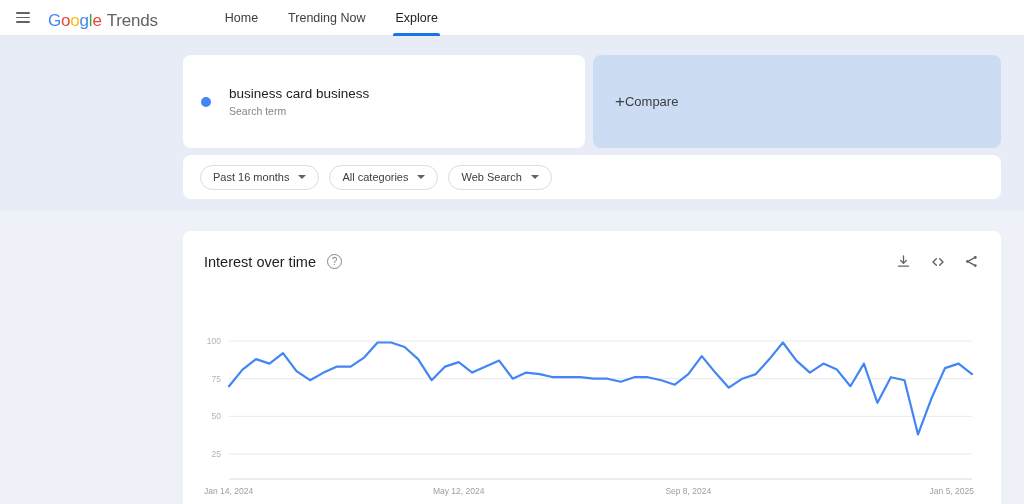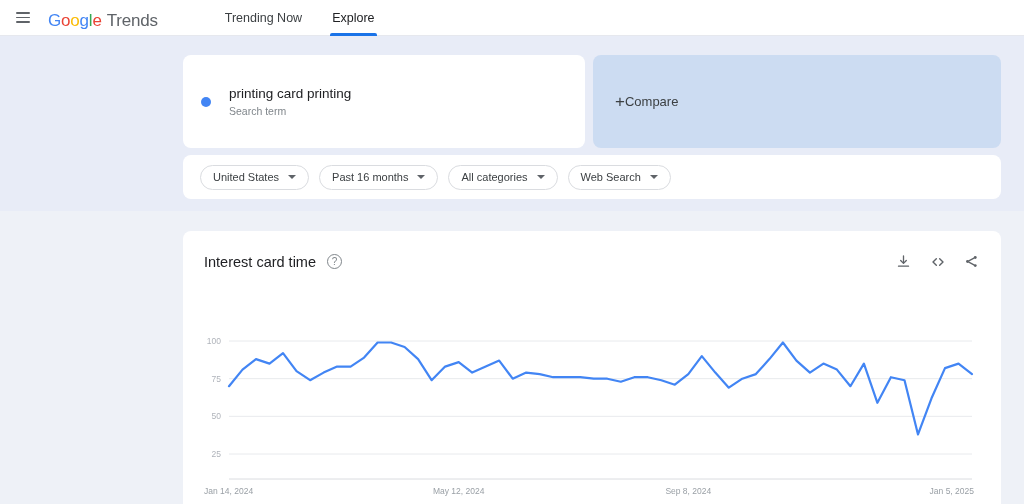--- a/index.html
+++ b/index.html
@@ -140,65 +140,62 @@
     <div class="hamburger">
       <span></span>
         <span></span>
         <span></span>
     </div>
     <div class="brand">
       <span class="g-logo"><span class="b">G</span><span class="r">o</span><span class="y">o</span><span class="b">g</span><span class="gr">l</span><span class="r">e</span></span>
       <span class="trends">Trends</span>
     </div>
     <div class="navlinks">
+      <div class="navlink">Home</div>
       <div class="navlink">Trending Now</div>
       <div class="navlink active">Explore</div>
     </div>
   </div>
 
   <div class="band-top"></div>
   <div class="band-bottom"></div>
 
   <div class="terms-row">
     <div class="card-term">
       <div class="term-dot"></div>
       <div class="term-texts">
-        <div class="term-name">printing card printing</div>
+        <div class="term-name">business card business</div>
         <div class="term-sub">Search term</div>
       </div>
     </div>
     <div class="card-compare">
       <div class="plus-icon">+</div>
       <div class="compare-label">Compare</div>
     </div>
   </div>
 
   <div class="filterbar">
     <div class="chip">
-      <span class="chip-label">United States</span>
-      <span class="caret"></span>
-    </div>
-    <div class="chip">
       <span class="chip-label">Past 16 months</span>
       <span class="caret"></span>
     </div>
     <div class="chip">
       <span class="chip-label">All categories</span>
       <span class="caret"></span>
     </div>
     <div class="chip">
       <span class="chip-label">Web Search</span>
       <span class="caret"></span>
     </div>
   </div>
 
   <div class="chart-card">
     <div class="chart-head">
       <div class="chart-title-wrap">
-        <div class="chart-title">Interest card time</div>
+        <div class="chart-title">Interest over time</div>
         <div class="help-icon">?</div>
       </div>
       <div class="chart-actions">
         <div class="act-icon">
           <svg width="15" height="15" viewBox="0 0 24 24" fill="none" stroke="#5f6368" stroke-width="2.1" stroke-linecap="round" stroke-linejoin="round">
             <path d="M12 3v11"></path>
               <path d="M7.5 10.5 12 15l4.5-4.5"></path>
               <path d="M4 19.5h16"></path>
           </svg>
         </div>

